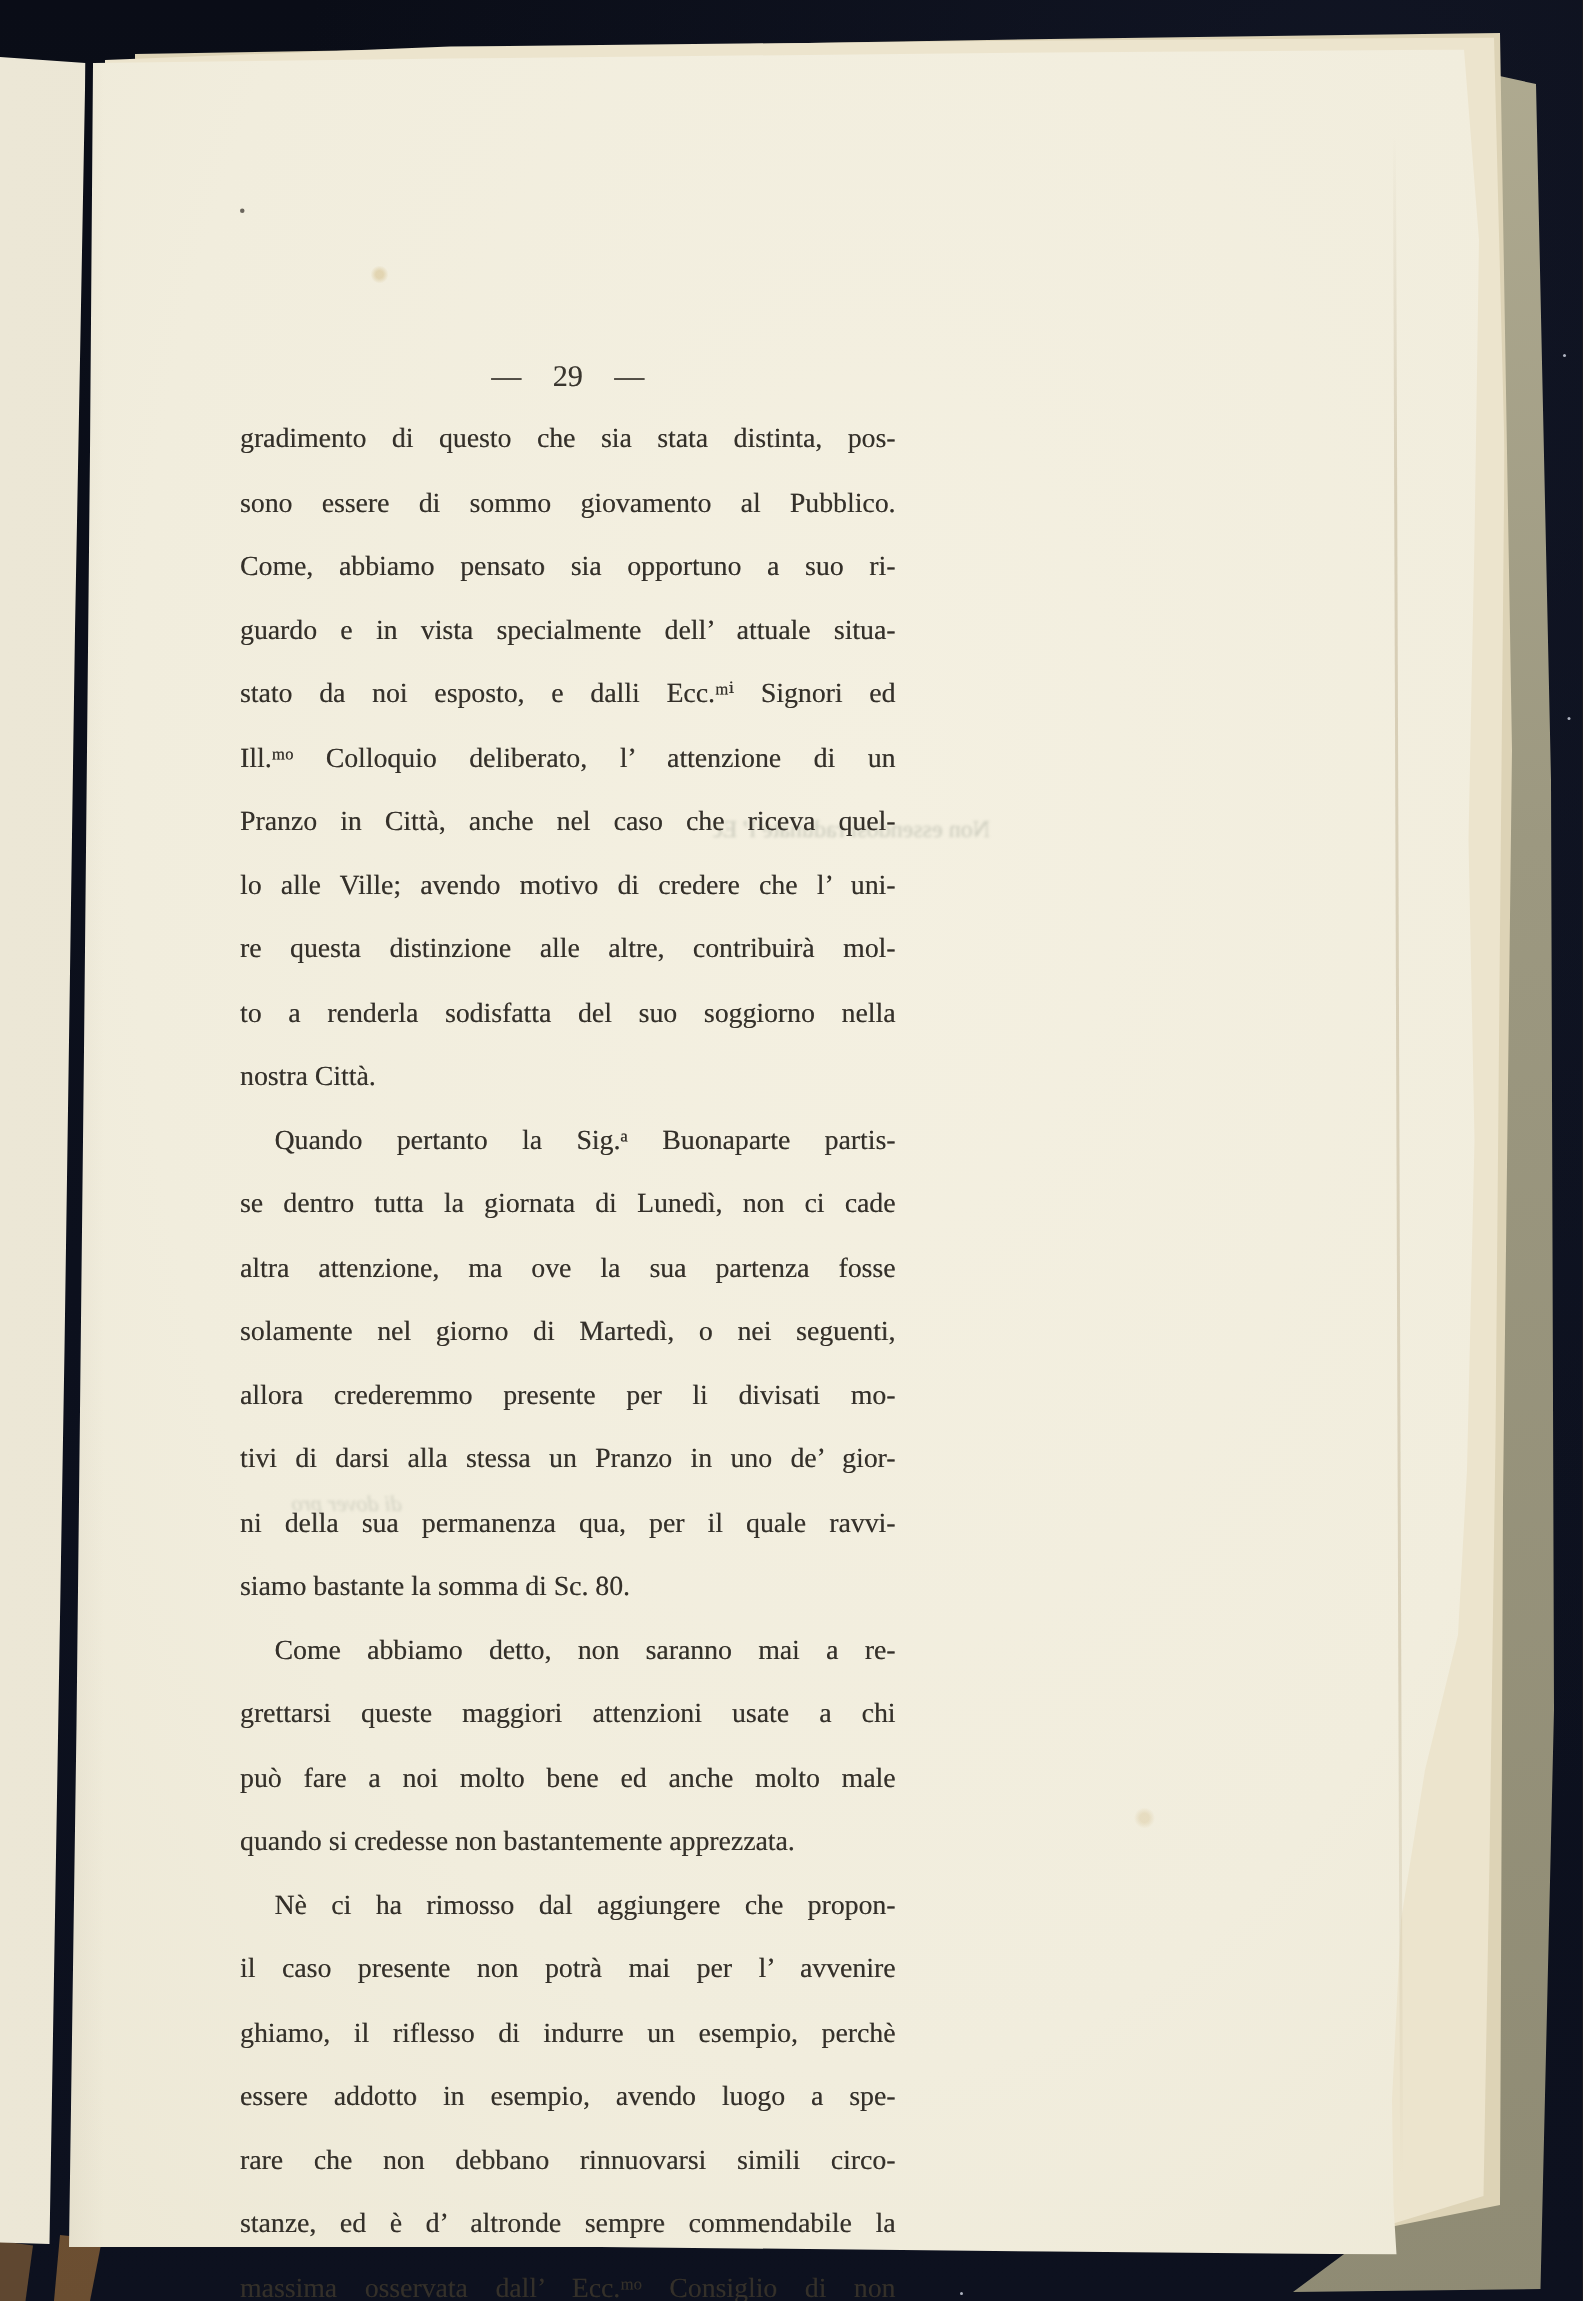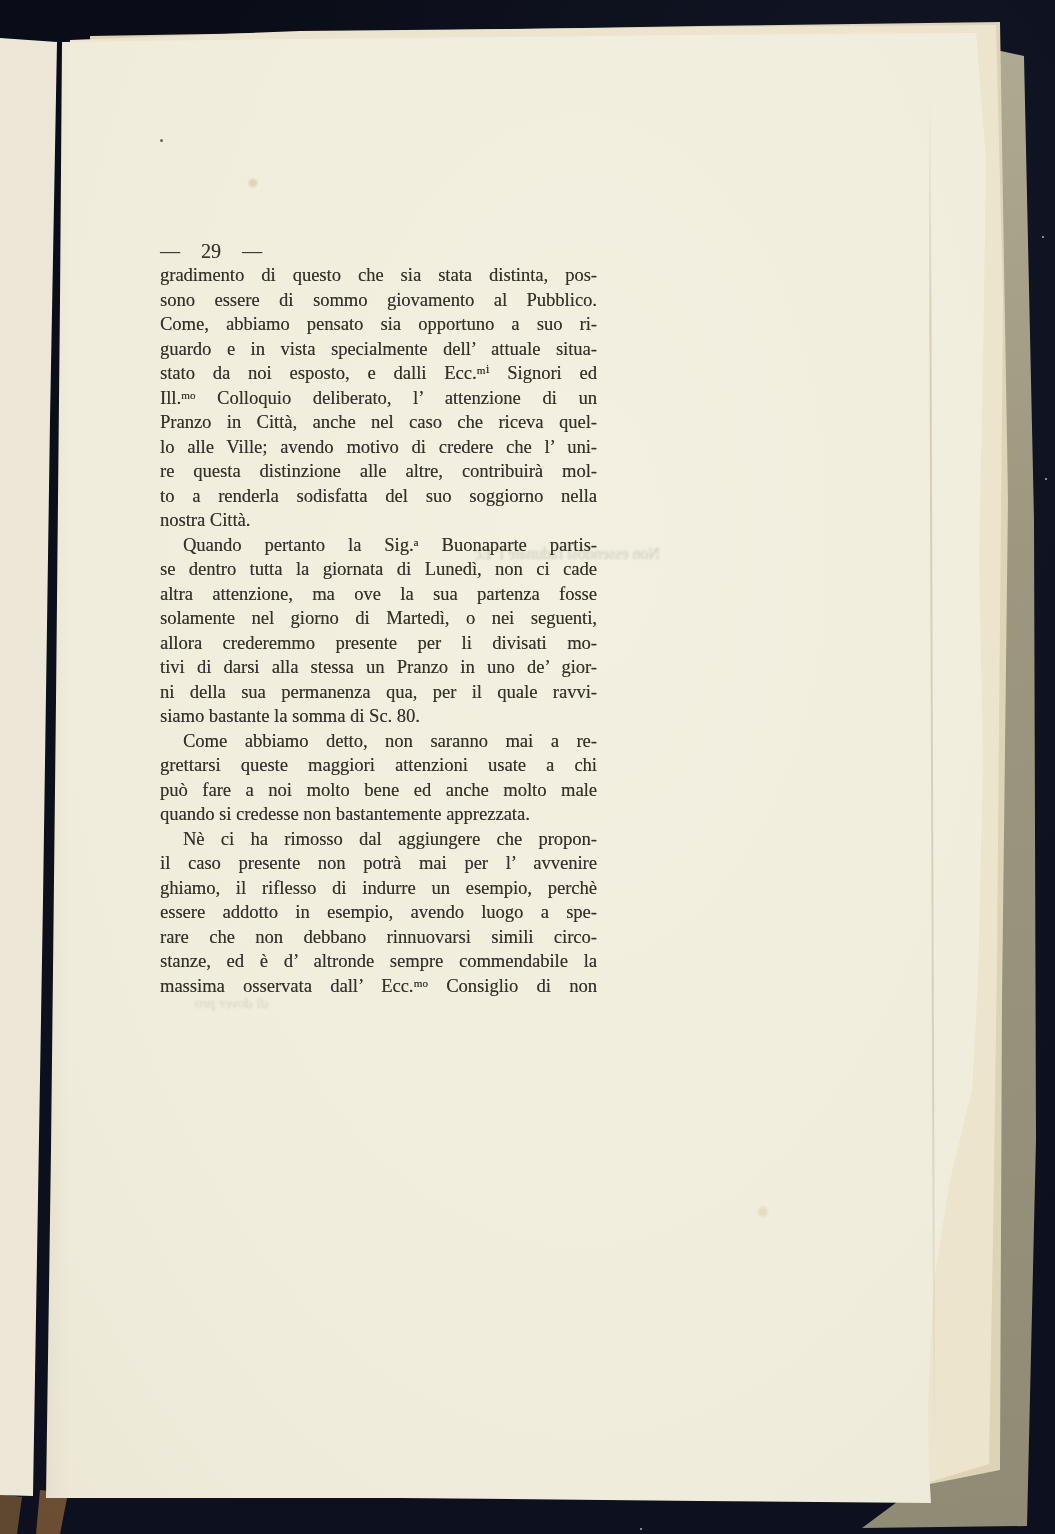--- a/index.html
+++ b/index.html
@@ -89,26 +89,26 @@
   .ghost.g1 { left: 420px; top: 545px; width: 240px; font-size: 16px; opacity: 0.4; }
   .ghost.g2 { left: 158px; top: 995px; width: 110px; font-size: 15px; opacity: 0.3; font-style: italic; }
 
   
   .text-area {
     position: absolute; left: 160px; top: 239px; width: 437px;
     color: #34302a; font-size: 18.5px;
     text-shadow: 0.2px 0 rgba(45,41,34,0.55);
   }
   .page-number {
-    text-align: left; font-size: 20px; height: 24px; line-height: 24px;
+    text-align: center; font-size: 20px; height: 24px; line-height: 24px;
     word-spacing: 16px; color: #3a362f;
   }
   .line {
     height: 24.5px; line-height: 24.5px;
-    text-align: justify; text-align-last: justify;
+    text-align: justify; text-align-last: justify; margin-top: 18px;
   }
   .line.last { text-align-last: left; }
   .line.indent { text-indent: 23px; }
 </style>
 </head>
 <body>
 
 <div class="scene">
   <div class="speck s1"></div>
   <div class="speck s2"></div>

